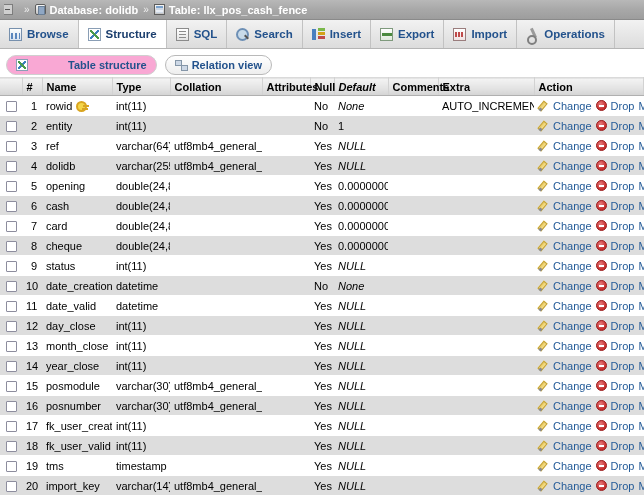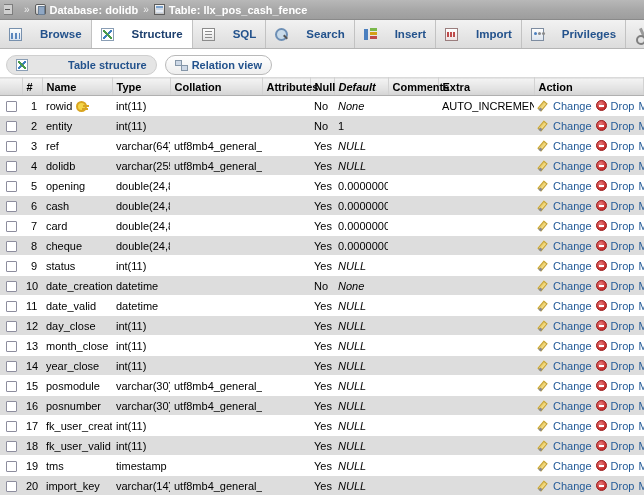--- a/index.html
+++ b/index.html
@@ -75,21 +75,21 @@
     height: 29px;
     background: linear-gradient(to bottom, #f2f2f2, #dcdcdc);
     border-bottom: 1px solid #b5b5b5;
     display: flex;
     align-items: stretch;
     overflow: hidden;
   }
   .mtab {
     display: flex;
     align-items: center;
-    gap: 18px;
+    gap: 5px;
     padding: 0 9px;
     border-right: 1px solid #c2c2c2;
     font-size: 11.5px;
     font-weight: bold;
     color: #23528c;
     cursor: pointer;
     white-space: nowrap;
     background: transparent;
   }
   .mtab.active {
@@ -148,21 +148,21 @@
     display: flex; align-items: center; gap: 5px;
     height: 20px;
     padding: 0 9px;
     border: 1px solid #b9b9b9;
     border-radius: 10px;
     background: linear-gradient(to bottom,#ffffff,#eeeeee);
     font-size: 11px; font-weight: bold; color: #23528c;
     cursor: pointer; white-space: nowrap;
   }
   .stab.active {
-    background: #e5e5e5;
+    background: #f9a8d4;
     border-color: #cfcfcf;
     gap: 40px;
   }
   .sico { width: 12px; height: 12px; position: relative; flex: 0 0 auto; }
   .sico.tablestruct { background:#fff; border:1px solid #8a9eb5; }
   .sico.tablestruct::after{
     content:""; position:absolute; left:1px; top:1px; width:8px; height:8px;
     background: linear-gradient(45deg, transparent 40%, #4a9a4a 40% 60%, transparent 60%),
                 linear-gradient(-45deg, transparent 40%, #3f7fbe 40% 60%, transparent 60%);
   }
@@ -307,26 +307,26 @@
   </div>
   <div class="mtab">
     <span class="mico search"></span>
     <span>Search</span>
   </div>
   <div class="mtab">
     <span class="mico insert"></span>
     <span>Insert</span>
   </div>
   <div class="mtab">
+    <span class="mico export"></span>
+    <span>Export</span>
+  </div>
+  <div class="mtab">
     <span class="mico import"></span>
     <span>Import</span>
-  </div>
-  <div class="mtab">
-    <span class="mico privileges"></span>
-    <span>Privileges</span>
   </div>
   <div class="mtab">
     <span class="mico operations"></span>
     <span>Operations</span>
   </div>
 
 </div>
 
 <div id="subtabs">
   <div class="stab active">

